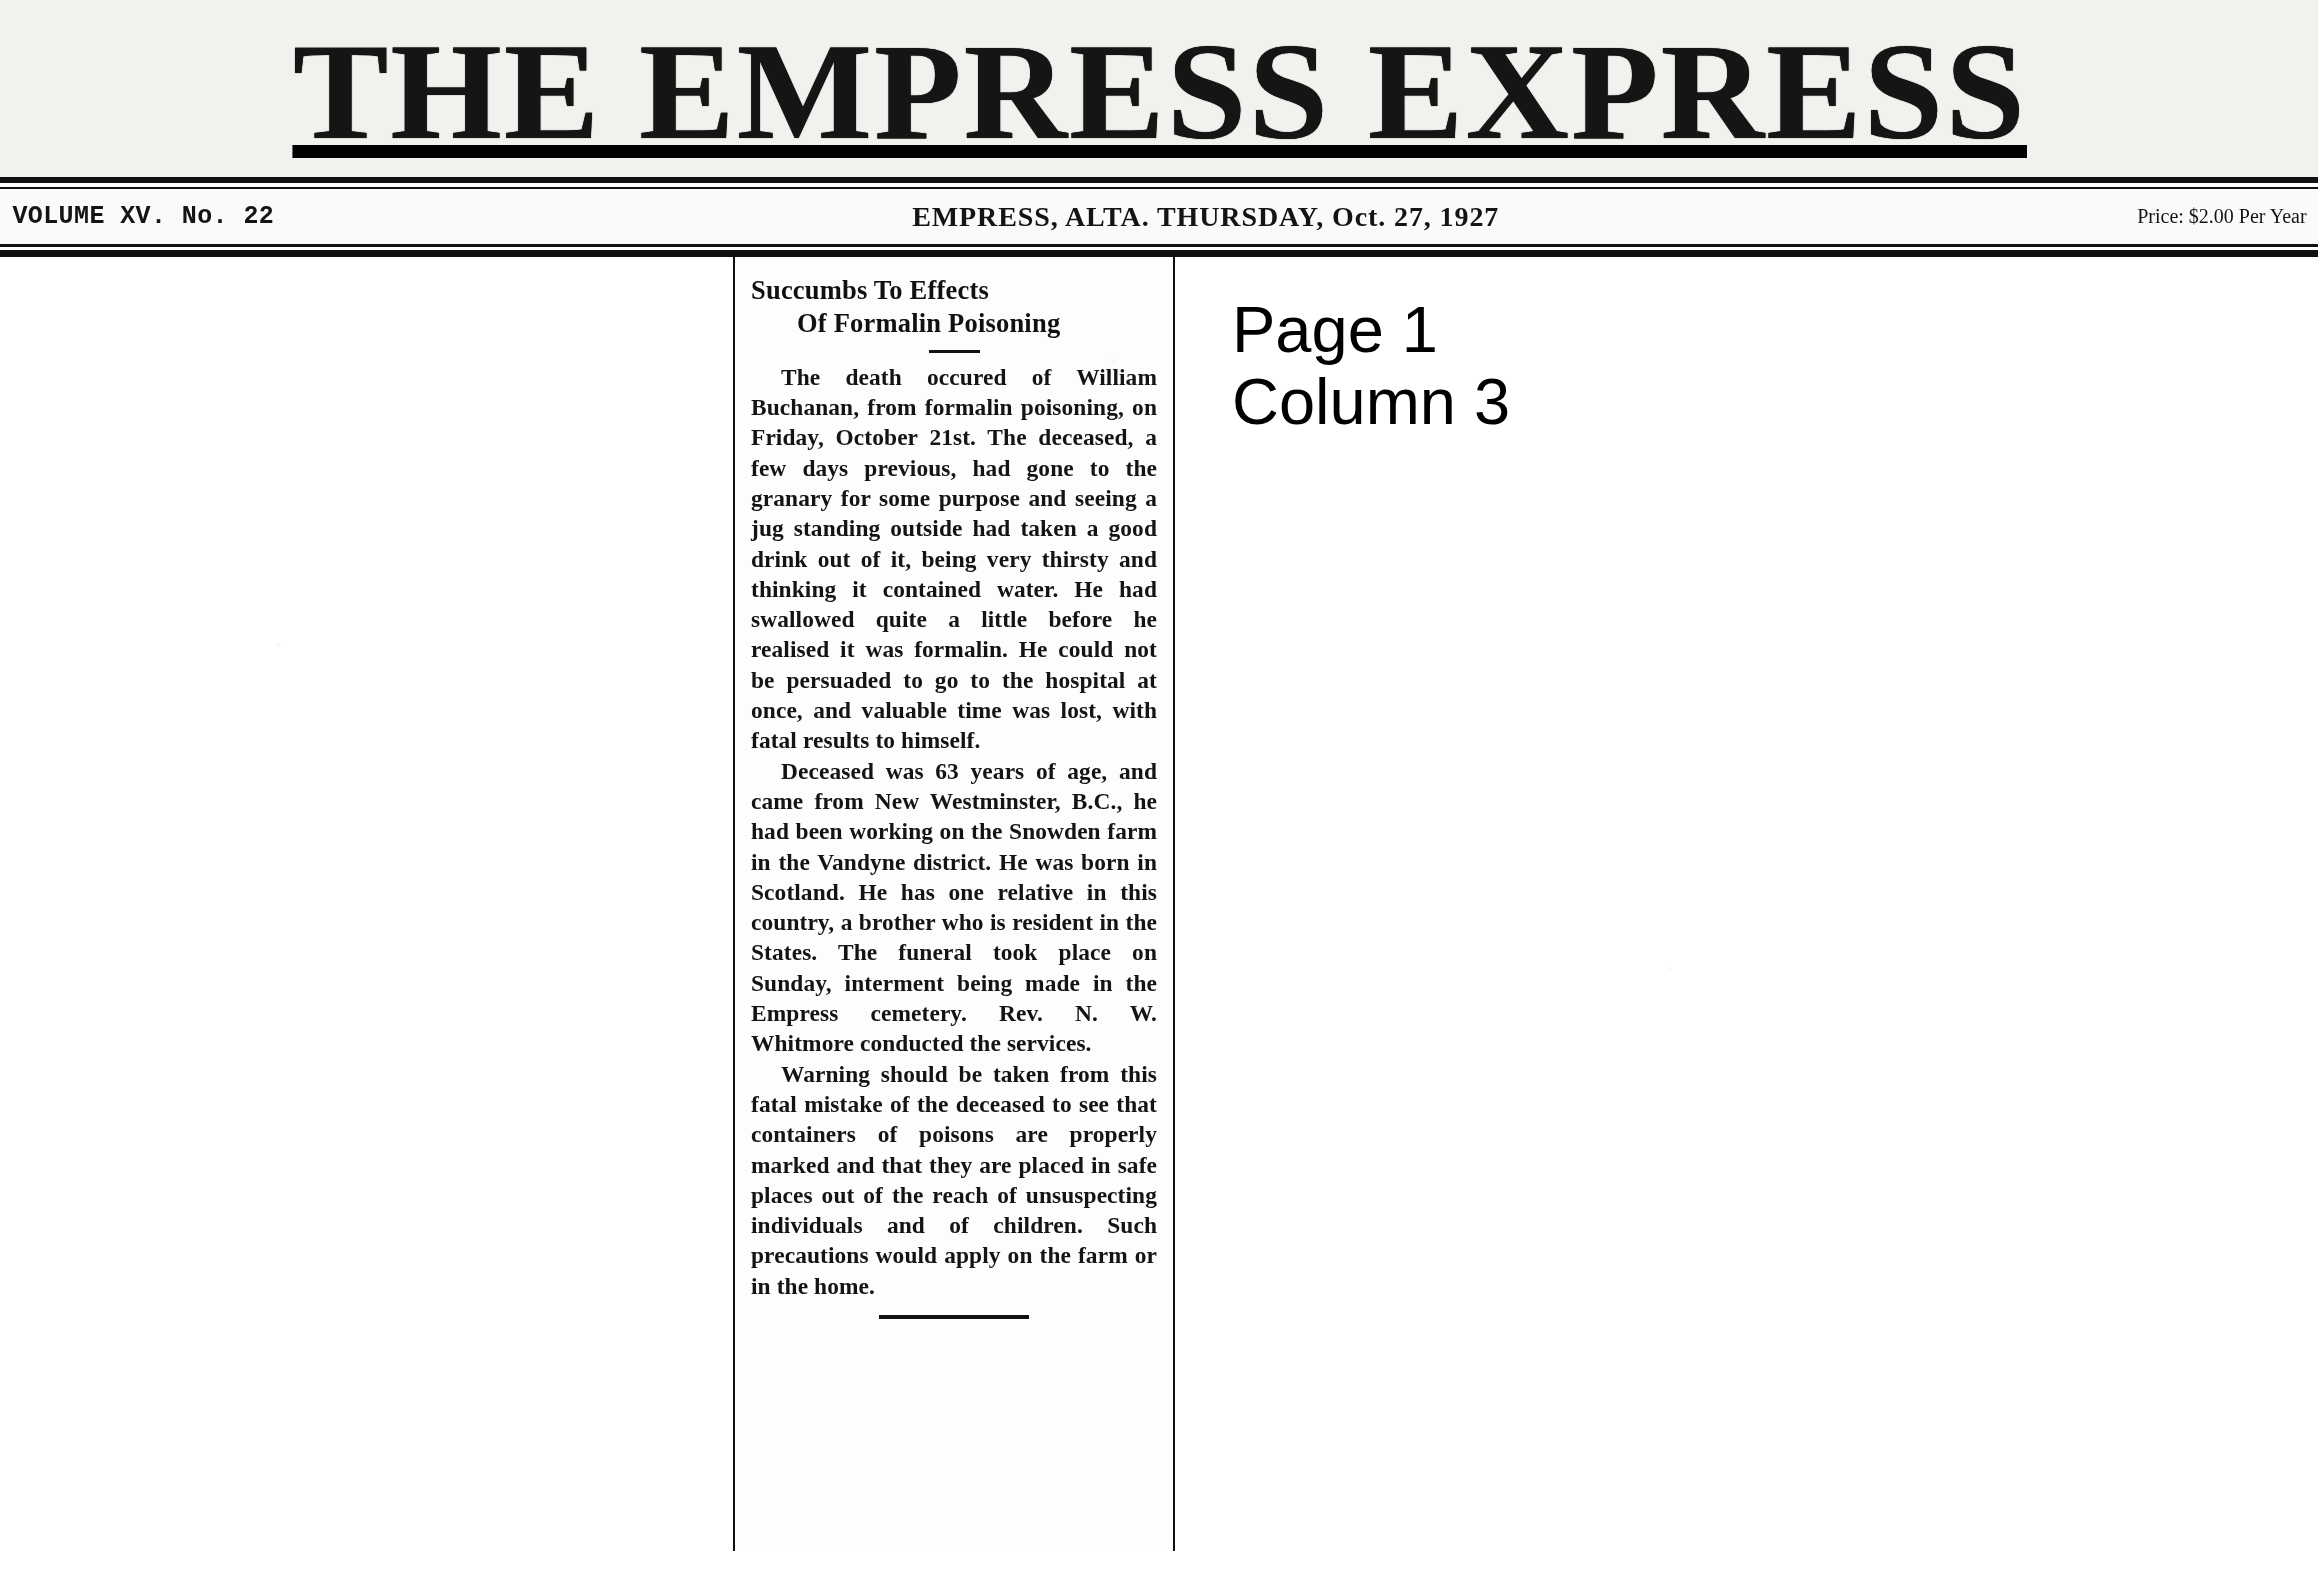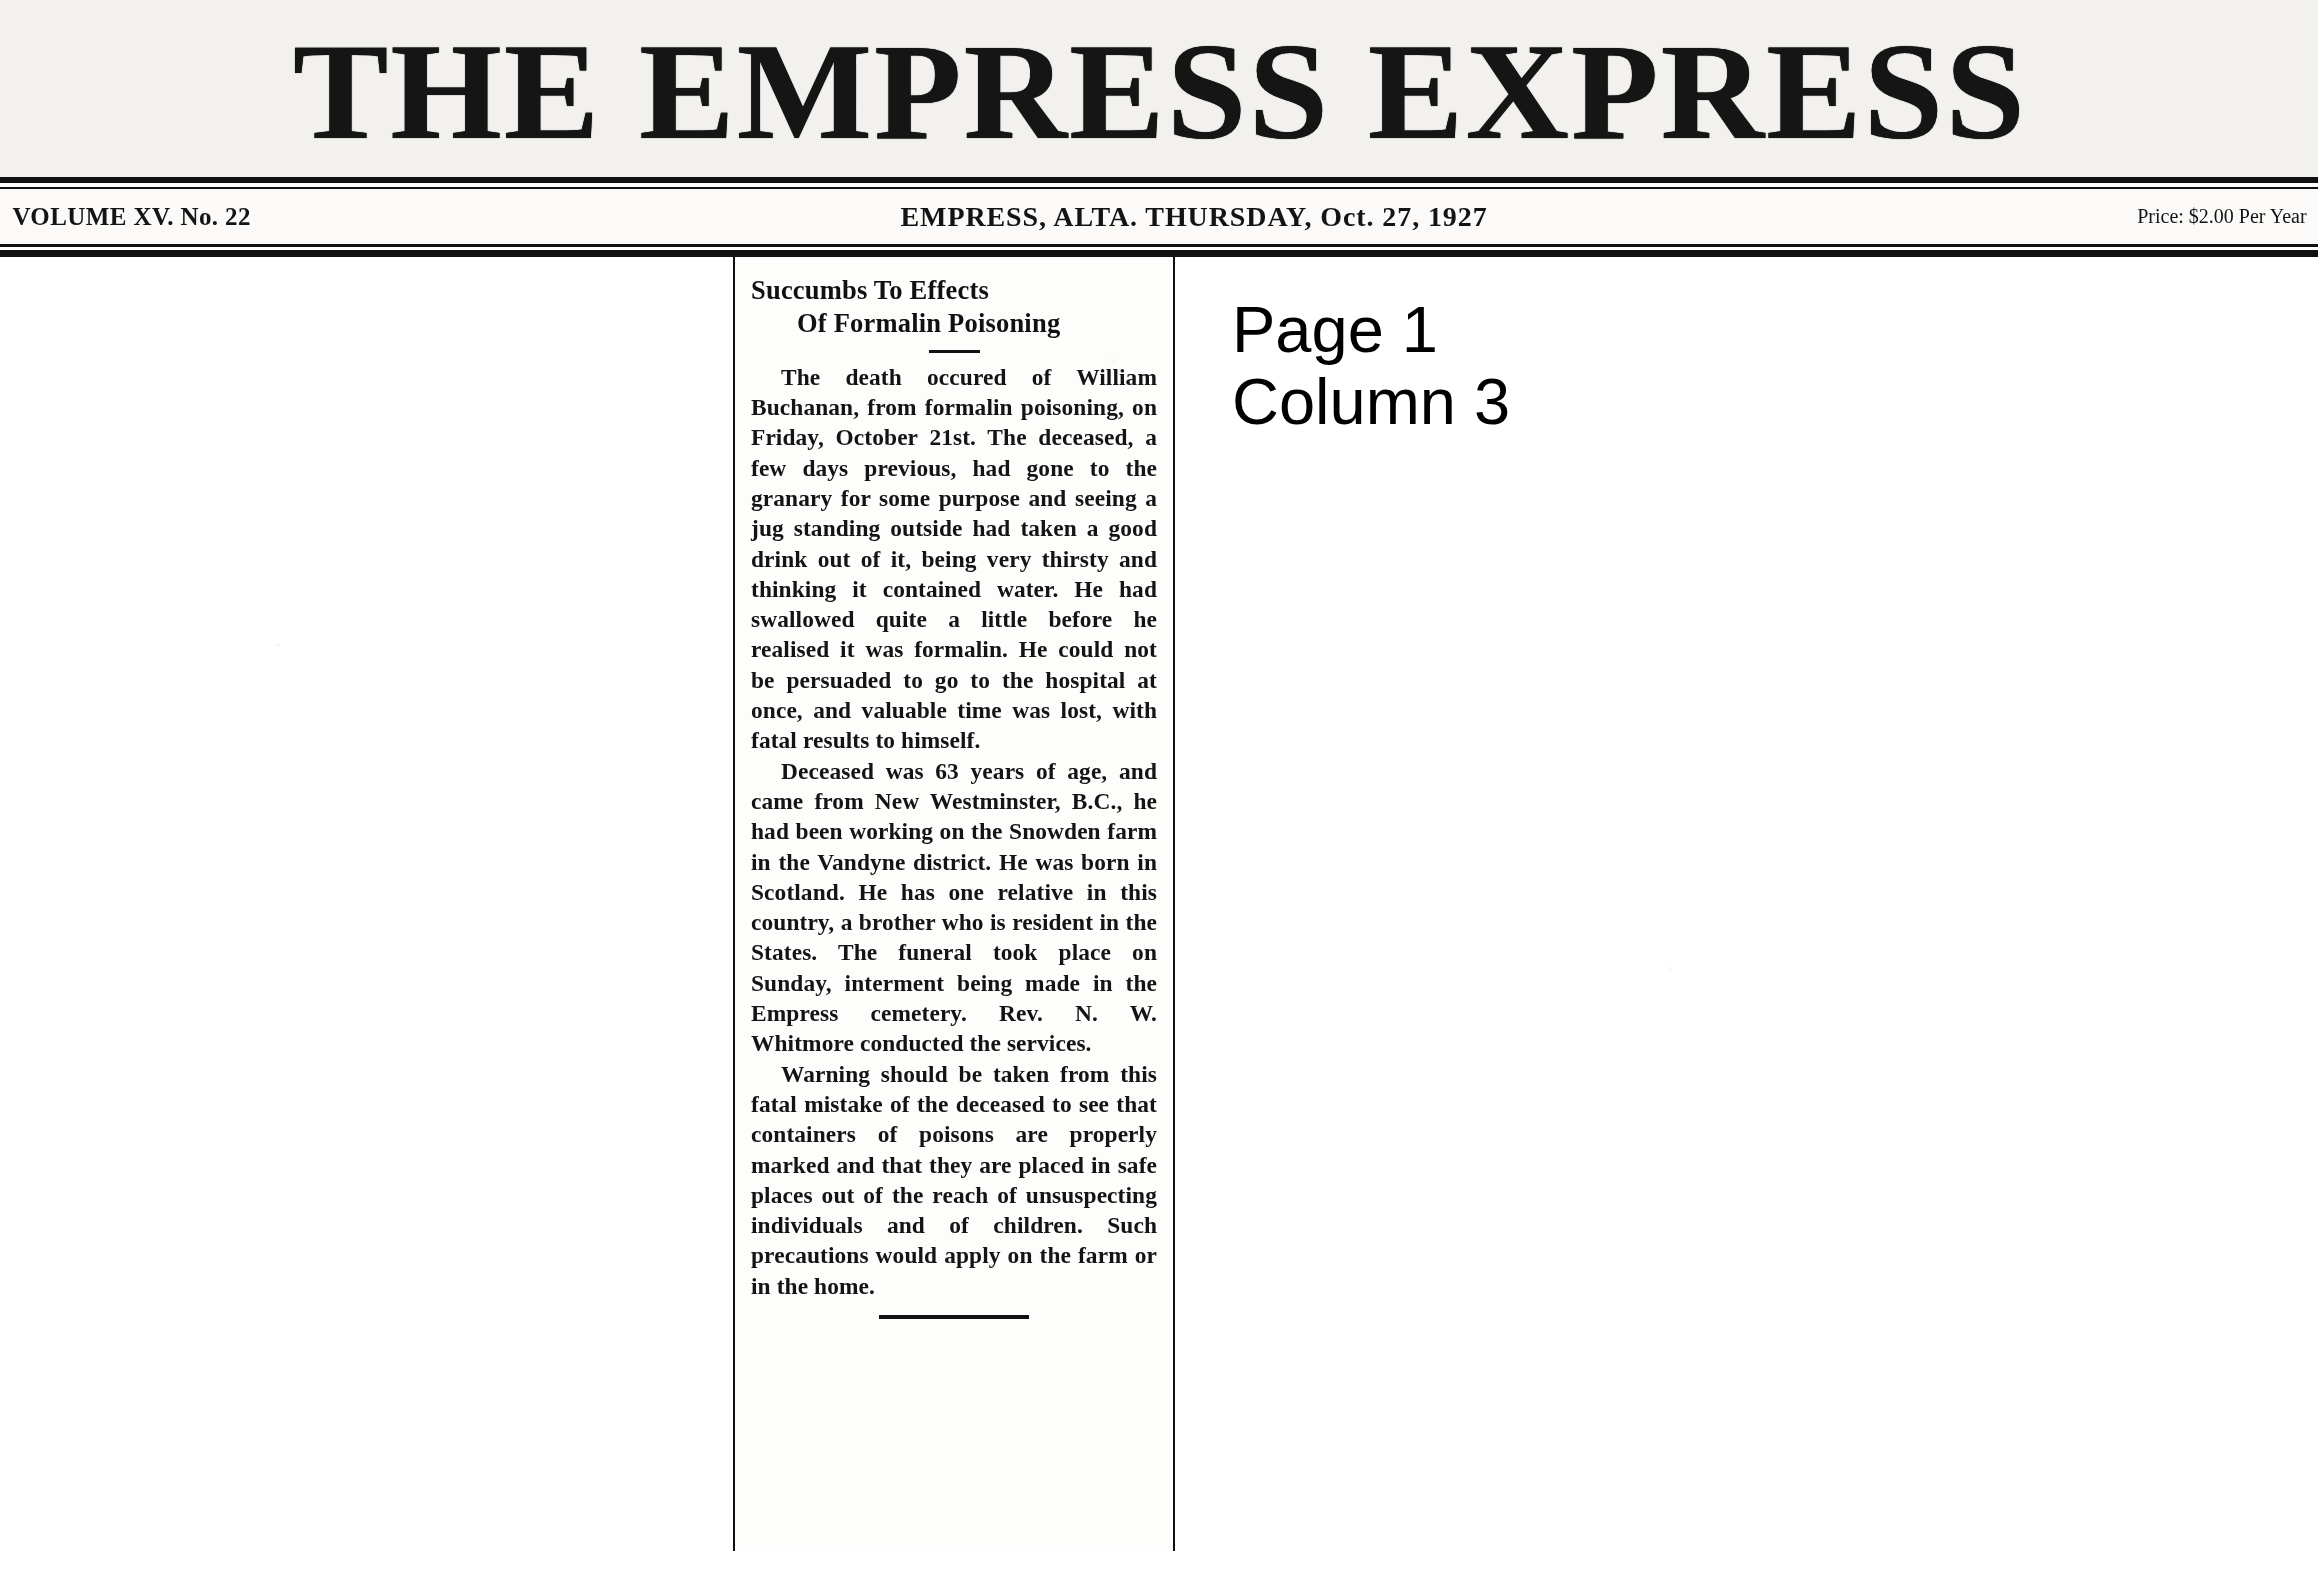--- a/index.html
+++ b/index.html
@@ -18,20 +18,21 @@
   
   .masthead {
     width: 100%;
     height: 177px;
     background: #f2f1ee;
     display: flex;
     align-items: center;
     justify-content: center;
     position: relative;
     overflow: hidden;
+    text-decoration: underline;
   }
   .masthead-title {
     font-family: "Liberation Serif", serif;
     font-weight: bold;
     font-size: 138px;
     letter-spacing: 1.8px;
     color: #151515;
     white-space: nowrap;
     line-height: 1;
     text-transform: uppercase;
@@ -69,21 +70,21 @@
     box-sizing: border-box;
   }
   .dateline-left,
   .dateline-center,
   .dateline-right {
     font-family: "Liberation Serif", serif;
     color: #141414;
     font-size: 25px;
     white-space: nowrap;
   }
-  .dateline-left { flex: 0 0 auto; font-weight: bold; letter-spacing: 0.4px; }
+  .dateline-left { flex: 0 0 auto; font-weight: bold; letter-spacing: 0.4px; font-family: Liberation Mono, monospace; }
   .dateline-center {
     flex: 1 1 auto;
     text-align: center;
     font-weight: bold;
     font-size: 28px;
     letter-spacing: 0.9px;
   }
   .dateline-right { flex: 0 0 auto; font-size: 20px; }
 
   

